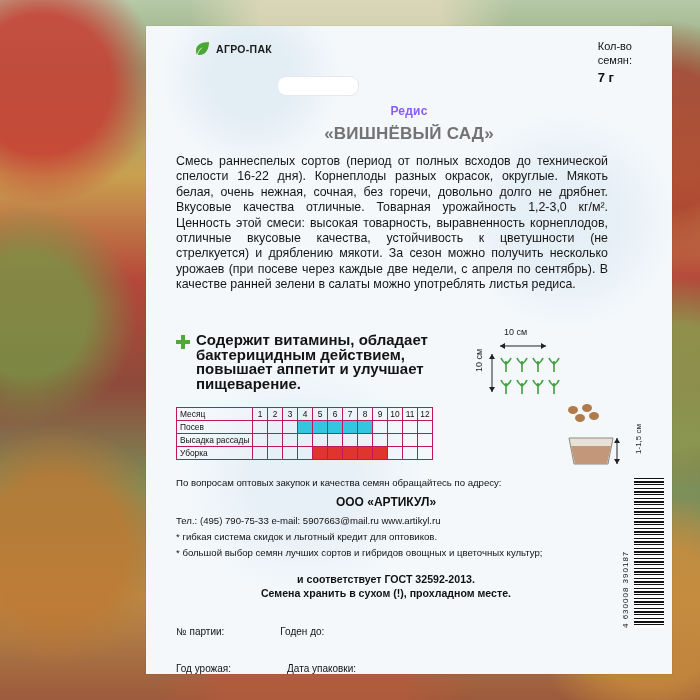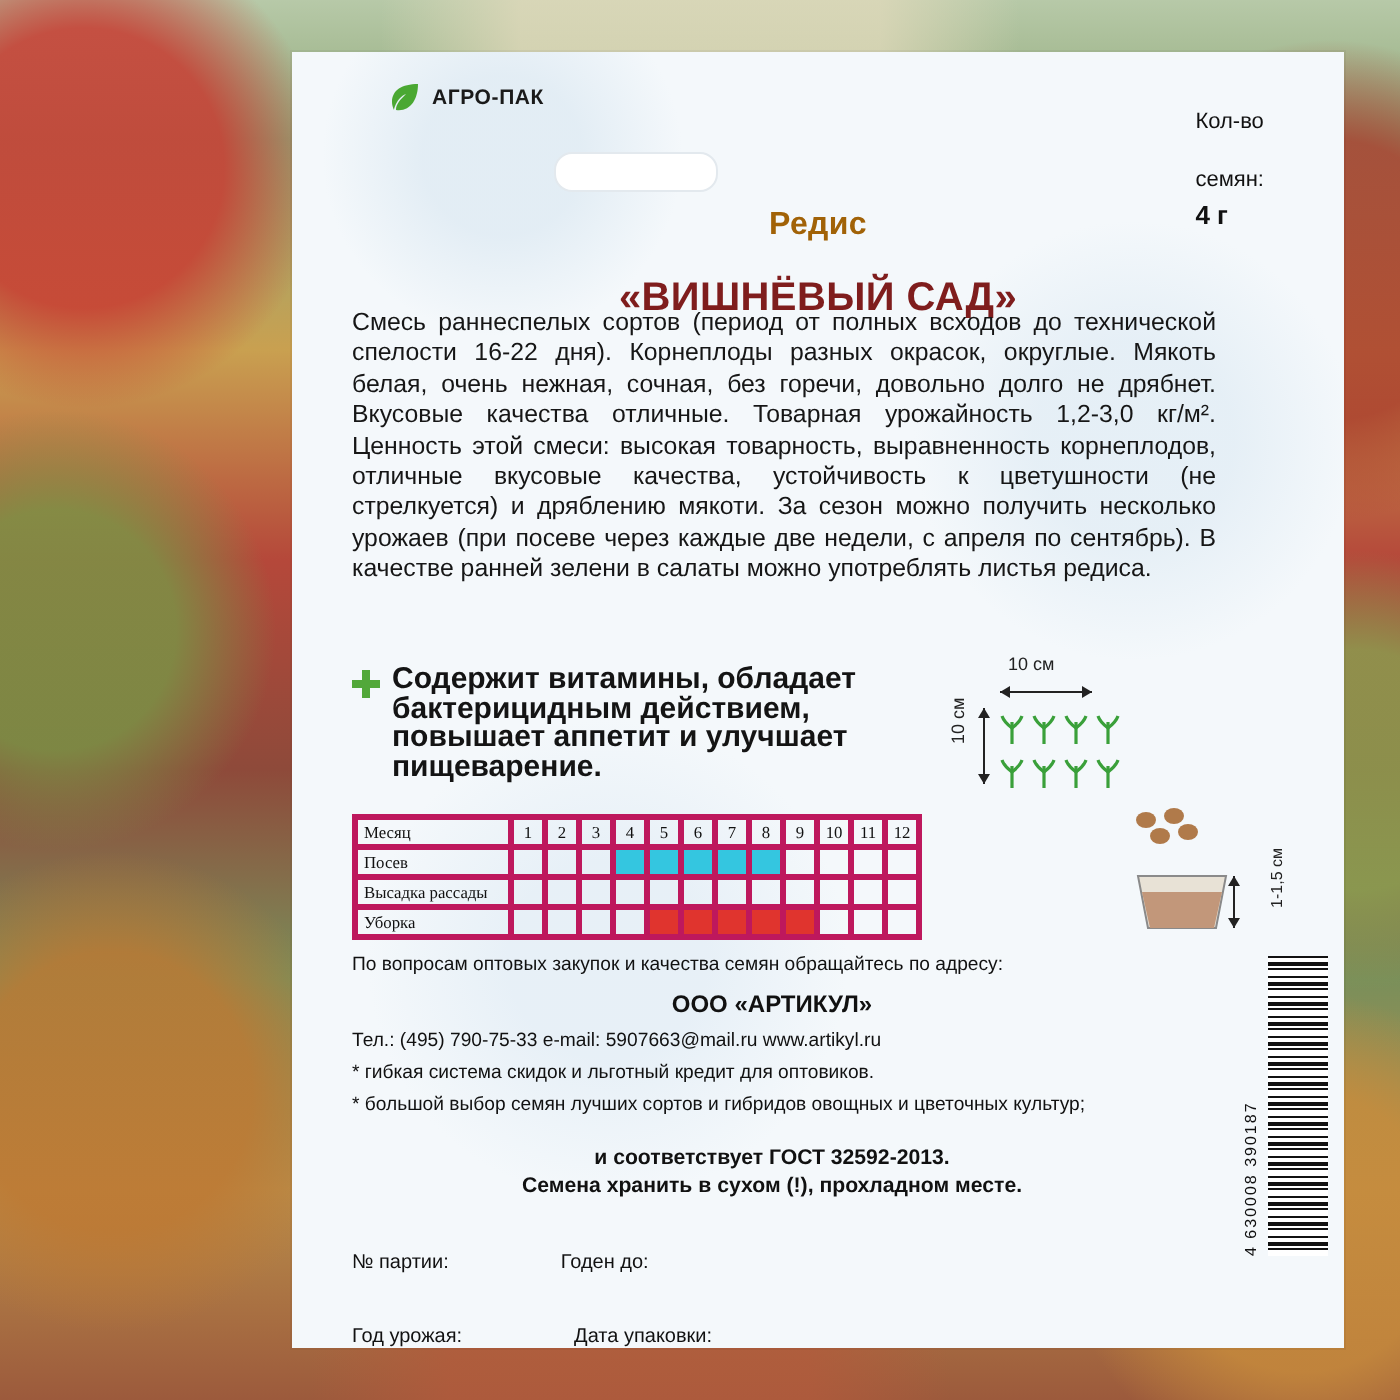--- a/index.html
+++ b/index.html
@@ -85,21 +85,20 @@
   .qty {
     position: absolute;
     right: 40px;
     top: 14px;
     text-align: left;
     line-height: 1.25;
   }
   .qty-label {
     font-size: 11px;
     color: #111;
-    margin-top: 15px;
   }
   .qty-value {
     font-size: 13px;
     font-weight: bold;
     color: #111;
     margin-top: 2px;
   }
   
   .hang-hole {
     position: absolute;
@@ -113,31 +112,31 @@
   }
   
   .title-block {
     position: absolute;
     left: 0;
     right: 0;
     top: 78px;
     text-align: center;
   }
   .title-1 {
-    font-size: 16px;
-    font-weight: bold;
-    color: #a16207;
+    font-size: 12px;
+    font-weight: bold;
+    color: #8b5cf6;
     letter-spacing: 0.2px;
   }
   .title-2 {
-    font-size: 20px;
-    font-weight: bold;
-    color: #7f1d1d;
+    font-size: 17px;
+    font-weight: bold;
+    color: #737373;
     letter-spacing: 0.2px;
-    margin-top: 16px;
+    margin-top: 6px;
   }
   
   .desc {
     position: absolute;
     left: 30px;
     top: 128px;
     width: 432px;
     font-size: 12.4px;
     line-height: 15.4px;
     color: #161616;
@@ -203,26 +202,25 @@
   
   .cal {
     position: absolute;
     left: 30px;
     top: 381px;
     border-collapse: collapse;
     font-size: 8.4px;
     color: #111;
   }
   .cal td, .cal th {
-    border: 3px solid #be185d;
+    border: 1px solid #be185d;
     height: 12px;
     padding: 0;
     text-align: center;
     font-weight: normal;
-    font-family: Liberation Serif, serif;
   }
   .cal .rowhead {
     width: 72px;
     text-align: left;
     padding-left: 3px;
     font-size: 8.4px;
   }
   .cal .mcell { width: 14px; }
   .cal .fill-c { background: #34c6e0; }
   .cal .fill-r { background: #e0342e; }
@@ -338,21 +336,21 @@
         <svg width="17" height="17" viewBox="0 0 17 17">
           <path d="M15 2C7 2 2 5 2 11c0 2 1 4 1 4s1-6 6-8c-3 3-5 5-5 8 7 1 11-5 11-13z" fill="#4aa832"></path>
         </svg>
       </span>
       <span class="logo-text">АГРО-ПАК</span>
     </div>
 
     <div class="qty">
       <div class="qty-label">Кол-во</div>
       <div class="qty-label">семян:</div>
-      <div class="qty-value">4 г</div>
+      <div class="qty-value">7 г</div>
     </div>
 
     <div class="hang-hole"></div>
 
     <div class="title-block">
       <div class="title-1">Редис</div>
       <div class="title-2">«ВИШНЁВЫЙ САД»</div>
     </div>
 
     <div class="desc">Смесь раннеспелых сортов (период от полных всходов до технической спелости 16-22 дня). Корнеплоды разных окрасок, округлые. Мякоть белая, очень нежная, сочная, без горечи, довольно долго не дрябнет. Вкусовые качества отличные. Товарная урожайность 1,2-3,0 кг/м². Ценность этой смеси: высокая товарность, выравненность корнеплодов, отличные вкусовые качества, устойчивость к цветушности (не стрелкуется) и дряблению мякоти. За сезон можно получить несколько урожаев (при посеве через каждые две недели, с апреля по сентябрь). В качестве ранней зелени в салаты можно употреблять листья редиса.</div>

